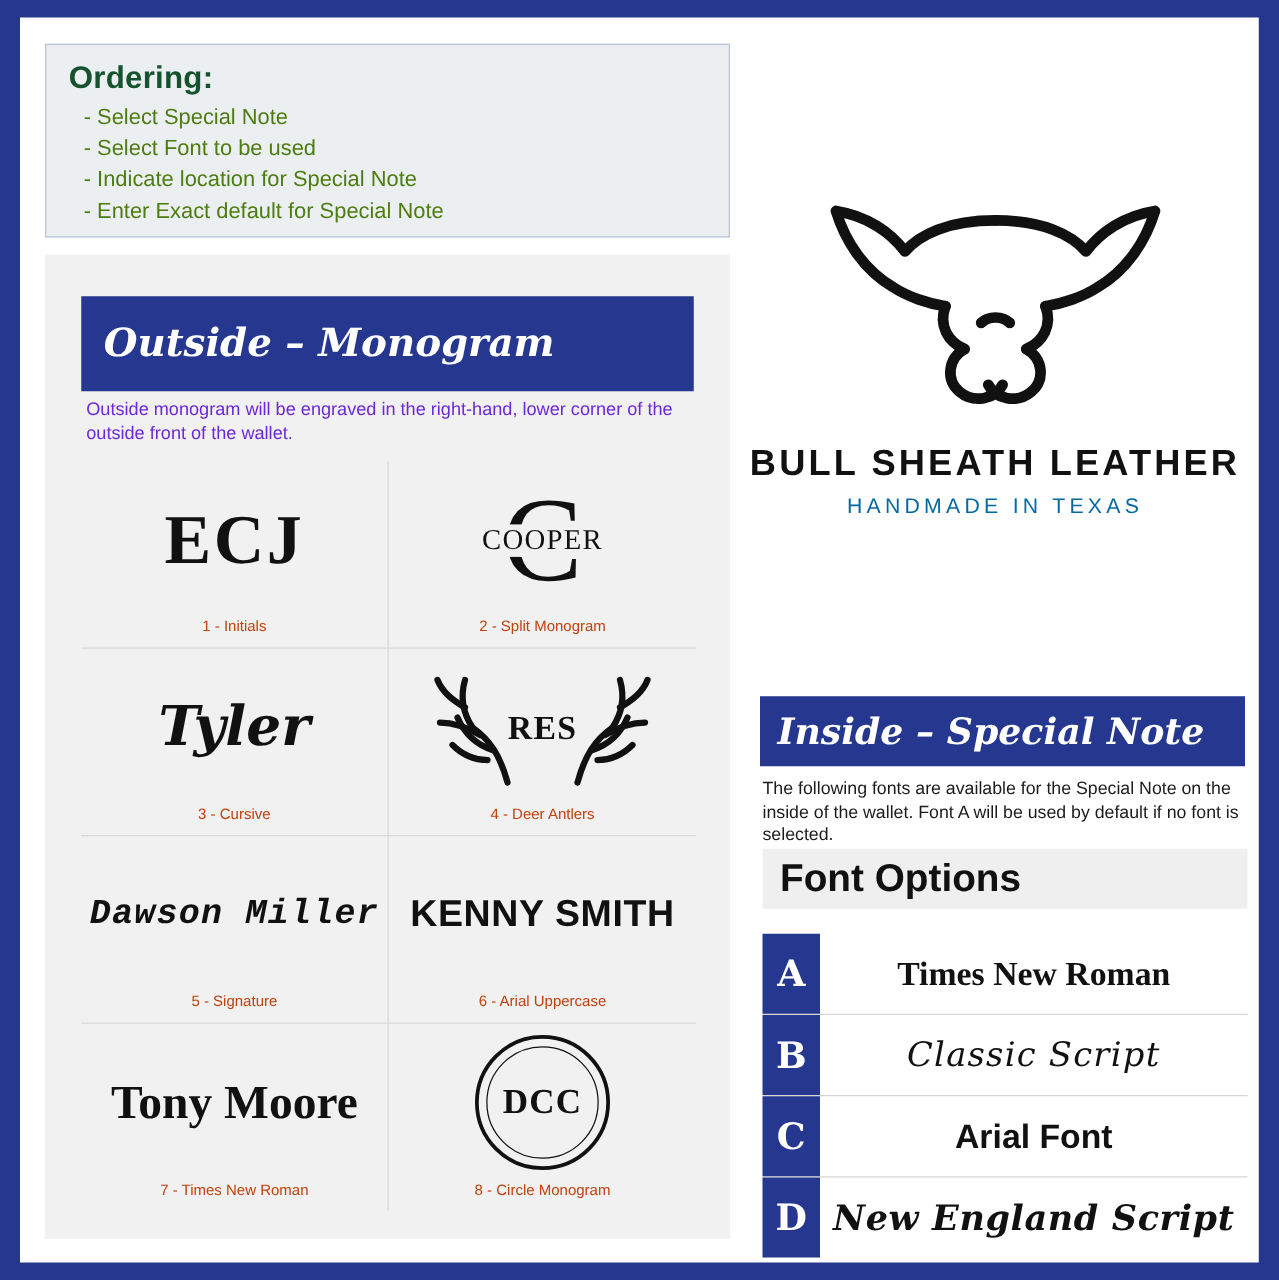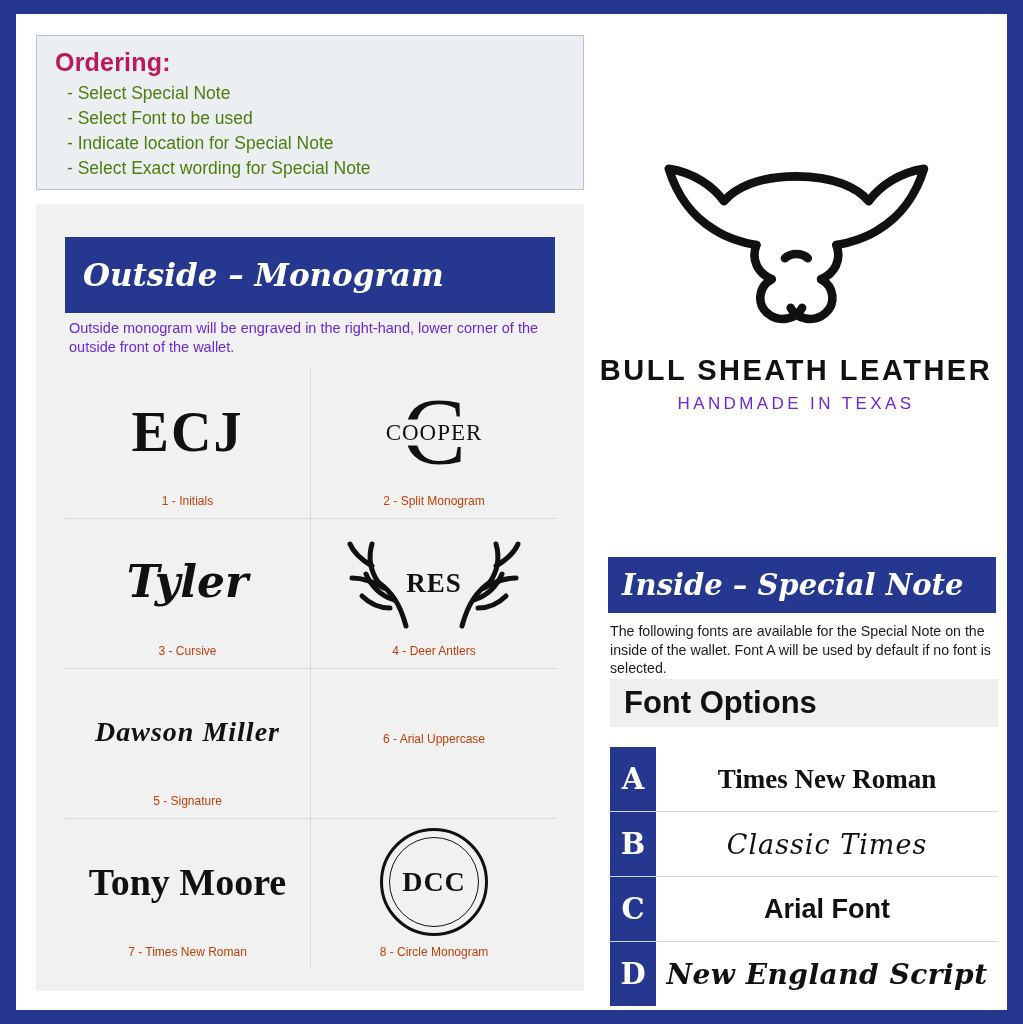--- a/index.html
+++ b/index.html
@@ -31,21 +31,21 @@
     width: 548px;
     height: 155px;
     background: #eceff1;
     border: 1px solid #b9c3d6;
     box-sizing: border-box;
     padding: 10px 18px;
   }
   .ordering-title {
     font-size: 25px;
     font-weight: bold;
-    color: #be185d;
+    color: #14532d;
     margin: 2px 0 4px 0;
     letter-spacing: .2px;
   }
   .ordering-list {
     margin: 0;
     padding: 0;
     list-style: none;
   }
   .ordering-list li {
     font-size: 17.5px;
@@ -133,21 +133,21 @@
     font-size: 56px;
     letter-spacing: 2px;
   }
   .s-cursive {
     font-family: "DejaVu Serif", serif;
     font-style: italic;
     font-weight: bold;
     font-size: 44px;
   }
   .s-signature {
-    font-family: Liberation Serif, serif;
+    font-family: Liberation Mono, monospace;
     font-style: italic;
     font-weight: bold;
     font-size: 28px;
     letter-spacing: 1px;
   }
   .s-times {
     font-family: "Liberation Serif", serif;
     font-weight: bold;
     font-size: 38px;
   }
@@ -243,21 +243,21 @@
     font-weight: bold;
     font-size: 29px;
     letter-spacing: 2.5px;
     color: #111;
     margin-top: 6px;
   }
   .brand-sub {
     font-family: "Liberation Sans", sans-serif;
     font-size: 17px;
     letter-spacing: 3.4px;
-    color: #6d28d9;
+    color: #0369a1;
     margin-top: 7px;
   }
 
   
   .inside-band {
     position: absolute;
     left: 592px;
     top: 543px;
     width: 388px;
     height: 56px;
@@ -329,21 +329,21 @@
 <body>
 
 <div class="page">
 
   <div class="ordering-box">
     <div class="ordering-title">Ordering:</div>
     <ul class="ordering-list">
       <li>- Select Special Note</li>
       <li>- Select Font to be used</li>
       <li>- Indicate location for Special Note</li>
-      <li>- Select Exact wording for Special Note</li>
+      <li>- Enter Exact default for Special Note</li>
     </ul>
   </div>
 
   <div class="outside-panel">
     <div class="band outside-band">Outside – Monogram</div>
     <div class="outside-desc">Outside monogram will be engraved in the right-hand, lower corner of the outside front of the wallet.</div>
 
     <div class="grid">
 
       <div class="cell left">
@@ -396,20 +396,23 @@
       </div>
 
       <div class="cell left">
         <div class="sample">
           <span class="s-signature">Dawson Miller</span>
         </div>
         <div class="caption">5 - Signature</div>
       </div>
 
       <div class="cell">
+        <div class="sample">
+          <span class="s-arial-upper">KENNY SMITH</span>
+        </div>
         <div class="caption">6 - Arial Uppercase</div>
       </div>
 
       <div class="cell left lastrow">
         <div class="sample">
           <span class="s-times">Tony Moore</span>
         </div>
         <div class="caption">7 - Times New Roman</div>
       </div>
 
@@ -448,21 +451,21 @@
   <div class="font-table">
     <div class="font-row">
       <div class="font-key">A</div>
       <div class="font-sample">
         <span class="f-times">Times New Roman</span>
       </div>
     </div>
     <div class="font-row">
       <div class="font-key">B</div>
       <div class="font-sample">
-        <span class="f-classic">Classic Times</span>
+        <span class="f-classic">Classic Script</span>
       </div>
     </div>
     <div class="font-row">
       <div class="font-key">C</div>
       <div class="font-sample">
         <span class="f-arial">Arial Font</span>
       </div>
     </div>
     <div class="font-row">
       <div class="font-key">D</div>

